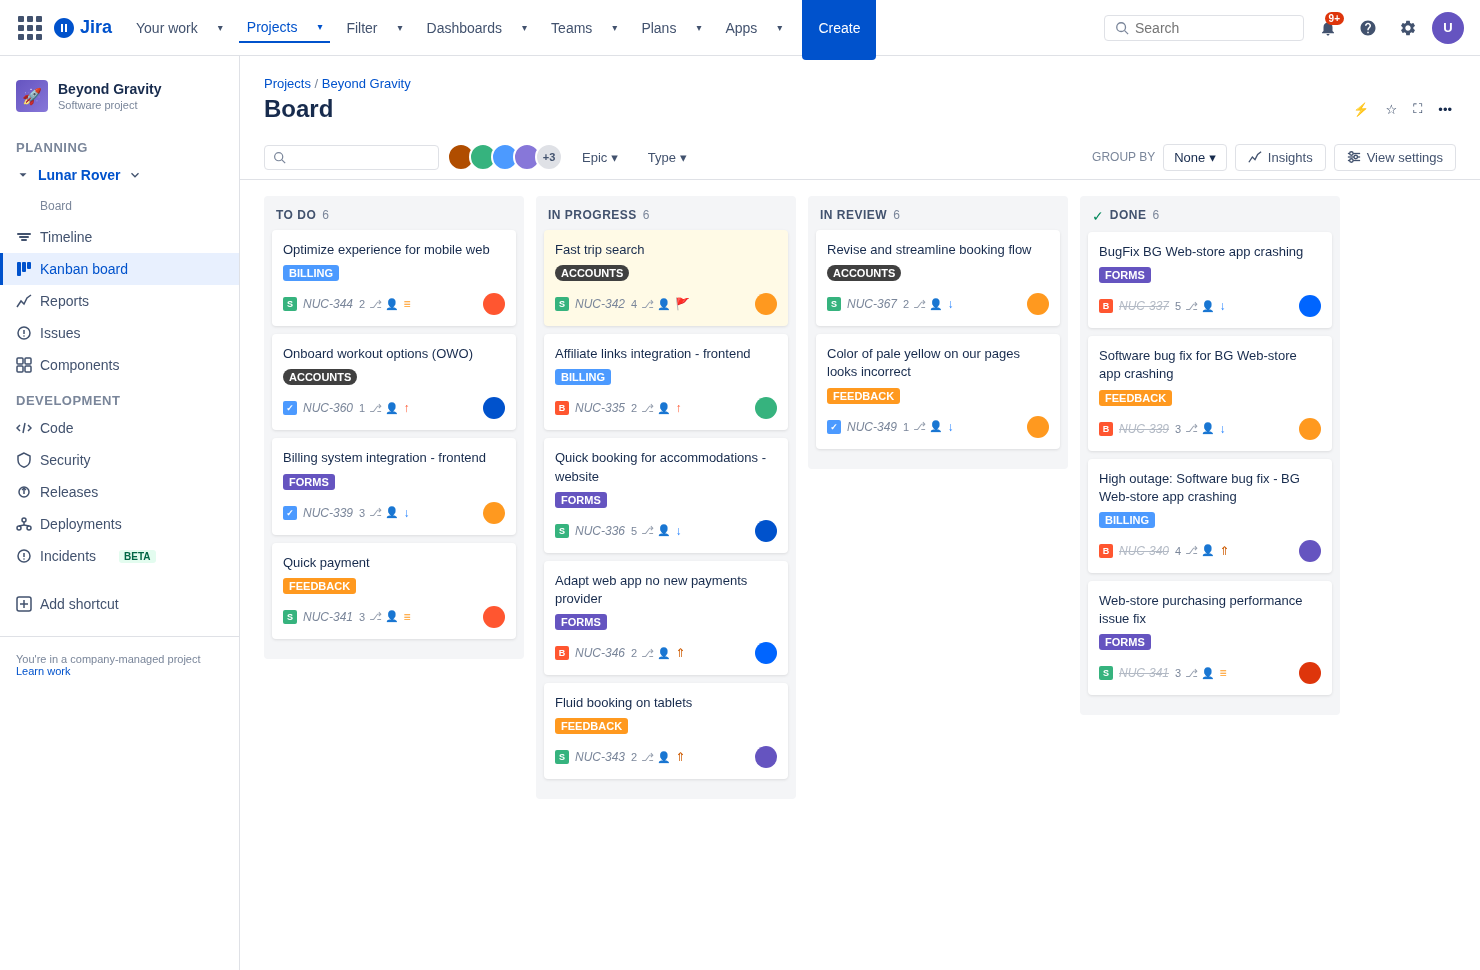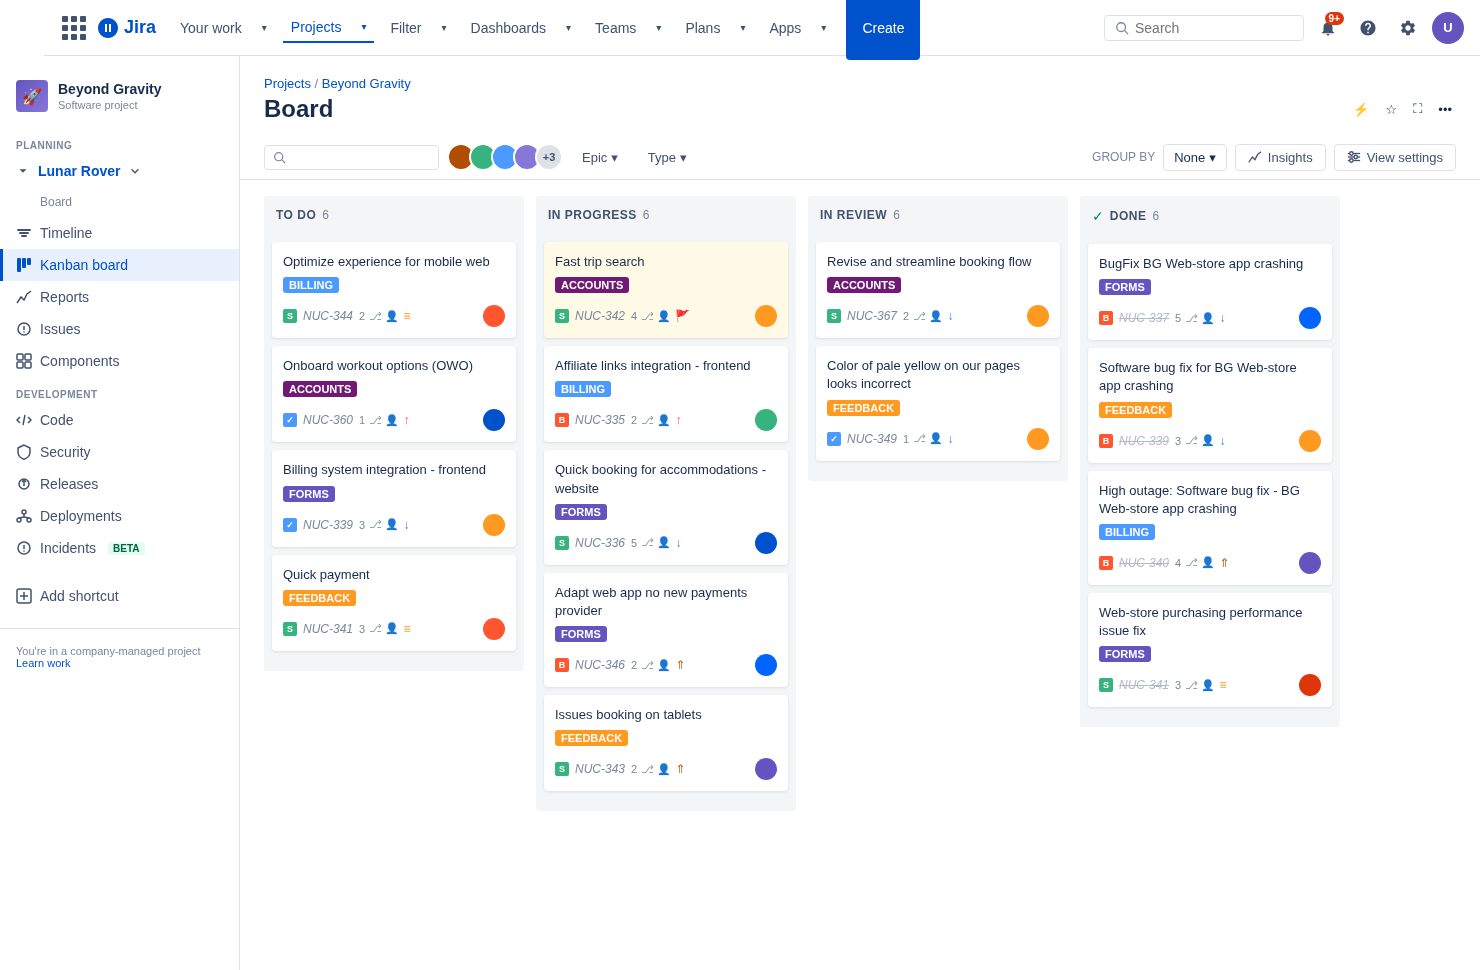--- a/index.html
+++ b/index.html
@@ -1,19 +1,19 @@
 <!DOCTYPE html>
 <html><head>
   <meta charset="utf-8">
   <style>
     * { box-sizing: border-box; margin: 0; padding: 0; }
     body { font-family: -apple-system, BlinkMacSystemFont, 'Segoe UI', sans-serif; font-size: 13px; background: #fff; color: #172b4d; overflow: hidden; }
 
     
-    .topnav { display: flex; align-items: center; height: 56px; background: #fff; border-bottom: 1px solid #dfe1e6; padding: 0 16px; gap: 8px; position: fixed; top: 0; left: 0; right: 0; z-index: 100; margin-left: 44px; }
+    .topnav { display: flex; align-items: center; height: 56px; background: #fff; border-bottom: 1px solid #dfe1e6; padding: 0 16px; gap: 8px; position: fixed; top: 0; left: 0; right: 0; z-index: 100; }
     .topnav-apps { display: flex; align-items: center; justify-content: center; width: 28px; height: 28px; cursor: pointer; }
     .apps-grid { display: grid; grid-template-columns: repeat(3,6px); gap: 3px; }
     .apps-grid span { width: 6px; height: 6px; background: #42526e; border-radius: 1px; display: block; }
     .jira-logo { display: flex; align-items: center; gap: 4px; font-weight: 700; font-size: 18px; color: #0052cc; margin-right: 8px; cursor: pointer; }
     .jira-logo svg { width: 24px; height: 24px; }
     .nav-item { display: flex; align-items: center; gap: 20px; padding: 6px 8px; border-radius: 4px; cursor: pointer; font-size: 14px; color: #42526e; white-space: nowrap; }
     .nav-item.active { color: #0052cc; border-bottom: 2px solid #0052cc; border-radius: 0; }
     .nav-chevron { font-size: 10px; }
     .nav-create { background: #0052cc; color: #fff; border: none; border-radius: 4px; padding: 24px 16px; font-size: 14px; font-weight: 500; cursor: pointer; margin-left: 4px; }
     .nav-spacer { flex: 1; }
@@ -26,29 +26,29 @@
     
     .app-body { display: flex; margin-top: 56px; height: calc(100vh - 56px); }
 
     
     .sidebar { width: 240px; min-width: 240px; background: #fff; border-right: 1px solid #dfe1e6; overflow-y: auto; padding: 16px 0; }
     .sidebar-project { display: flex; align-items: center; gap: 10px; padding: 8px 16px 16px; }
     .sidebar-project-icon { width: 32px; height: 32px; border-radius: 4px; background: linear-gradient(135deg, #6554c0, #8777d9); display: flex; align-items: center; justify-content: center; font-size: 16px; }
     .sidebar-project-info { line-height: 1.3; }
     .sidebar-project-name { font-weight: 600; font-size: 14px; color: #172b4d; }
     .sidebar-project-type { font-size: 11px; color: #7a869a; }
-    .sidebar-section-label { font-size: 10px; font-weight: 600; color: #7a869a; text-transform: uppercase; padding: 12px 16px 4px; letter-spacing: 0.5px; }
+    .sidebar-section-label { font-size: 13px; font-weight: 600; color: #7a869a; text-transform: uppercase; padding: 12px 16px 4px; letter-spacing: 0.5px; }
     .sidebar-item { display: flex; align-items: center; gap: 8px; padding: 8px 16px; cursor: pointer; color: #42526e; font-size: 14px; border-radius: 0; }
     .sidebar-item.active { background: #e8f0fe; color: #0052cc; font-weight: 500; border-left: 3px solid #0052cc; padding-left: 13px; }
     .sidebar-item svg { width: 16px; height: 16px; flex-shrink: 0; }
     .sidebar-submenu { padding-left: 40px; }
     .sidebar-submenu .sidebar-item { font-size: 13px; }
     .sidebar-dropdown { display: flex; align-items: center; gap: 8px; padding: 8px 16px; cursor: pointer; color: #42526e; font-size: 14px; font-weight: 600; }
     .sidebar-dropdown svg { width: 14px; height: 14px; }
-    .beta-badge { background: #e3fcef; color: #006644; font-size: 10px; font-weight: 700; border-radius: 3px; padding: 1px 5px; margin-left: 4px; }
+    .beta-badge { background: #e3fcef; color: #006644; font-size: 10px; font-weight: 700; border-radius: 3px; padding: 1px 5px; margin-left: 15px; }
     .sidebar-bottom { padding: 16px; border-top: 1px solid #dfe1e6; margin-top: 16px; }
     .sidebar-bottom-text { font-size: 11px; color: #7a869a; }
     .sidebar-bottom-link { font-size: 11px; color: #0052cc; cursor: pointer; }
 
     
     .main-content { flex: 1; overflow: auto; padding: 0; }
     .main-header { padding: 20px 24px 12px; }
     .breadcrumb { font-size: 13px; color: #7a869a; margin-bottom: 4px; }
     .breadcrumb a { color: #0052cc; cursor: pointer; text-decoration: none; }
     .page-title { font-size: 24px; font-weight: 600; color: #172b4d; }
@@ -64,30 +64,30 @@
     .filter-btn { display: flex; align-items: center; gap: 4px; padding: 5px 10px; border: 1px solid transparent; border-radius: 4px; cursor: pointer; font-size: 13px; color: #42526e; }
     .toolbar-spacer { flex: 1; }
     .group-by-label { font-size: 12px; color: #7a869a; font-weight: 500; }
     .group-by-select { display: flex; align-items: center; gap: 4px; padding: 5px 10px; border: 1px solid #dfe1e6; border-radius: 4px; cursor: pointer; font-size: 13px; color: #172b4d; background: #fff; }
     .insights-btn { display: flex; align-items: center; gap: 6px; padding: 5px 12px; border: 1px solid #dfe1e6; border-radius: 4px; cursor: pointer; font-size: 13px; color: #42526e; background: #fff; }
     .view-settings-btn { display: flex; align-items: center; gap: 6px; padding: 5px 12px; border: 1px solid #dfe1e6; border-radius: 4px; cursor: pointer; font-size: 13px; color: #42526e; background: #fff; }
 
     
     .board { display: flex; gap: 12px; padding: 16px 24px; overflow-x: auto; align-items: flex-start; min-height: calc(100vh - 200px); }
     .board-col { width: 260px; min-width: 260px; background: #f4f5f7; border-radius: 4px; padding: 12px 8px; }
-    .col-header { display: flex; align-items: center; gap: 6px; margin-bottom: 20px; padding: 0 4px; }
+    .col-header { display: flex; gap: 6px; margin-bottom: 8px; padding: 0 4px; }
     .col-title { font-size: 12px; font-weight: 700; text-transform: uppercase; color: #42526e; letter-spacing: 0.5px; }
     .col-count { font-size: 12px; color: #7a869a; font-weight: 500; }
     .col-done-check { color: #00875a; font-size: 14px; }
     .card { background: #fff; border-radius: 4px; padding: 10px; margin-bottom: 8px; box-shadow: 0 1px 3px rgba(0,0,0,0.1); cursor: pointer; border: 1px solid transparent; }
     .card.highlighted { background: #fffae6; }
     .card-title { font-size: 13px; color: #172b4d; line-height: 1.4; margin-bottom: 6px; font-weight: 400; }
     .card-tag { display: inline-block; padding: 2px 6px; border-radius: 3px; font-size: 11px; font-weight: 600; margin-bottom: 6px; }
     .tag-billing { background: #4c9aff; color: #fff; }
-    .tag-accounts { background: #701a75; color: #fff; }
+    .tag-accounts { background: #404040; color: #fff; border-radius: 8px; }
     .tag-forms { background: #6554c0; color: #fff; }
     .tag-feedback { background: #ff991f; color: #fff; }
     .card-footer { display: flex; align-items: center; gap: 6px; margin-top: 6px; }
     .card-id { display: flex; align-items: center; gap: 3px; font-size: 12px; color: #7a869a; font-style: italic; }
     .card-id.strikethrough { text-decoration: line-through; color: #b3bac5; }
     .card-meta { display: flex; align-items: center; gap: 4px; flex: 1; }
     .meta-num { font-size: 11px; color: #7a869a; }
     .meta-icon { font-size: 11px; color: #97a0af; }
     .card-avatar { width: 22px; height: 22px; border-radius: 50%; display: flex; align-items: center; justify-content: center; font-size: 10px; font-weight: 600; color: #fff; margin-left: auto; }
     .issue-icon { width: 14px; height: 14px; border-radius: 2px; display: inline-flex; align-items: center; justify-content: center; font-size: 9px; color: #fff; font-weight: 700; flex-shrink: 0; }
@@ -499,21 +499,21 @@
         <div class="card-meta">
           <span class="meta-num">2</span>
           <span class="meta-icon">⎇</span>
           <span class="meta-icon">👤</span>
           <span style="color:#cd5a00;font-size:12px;" title="Highest">⇑</span>
         </div>
         <div class="card-avatar" style="background:#0065ff;"></div>
       </div>
     </div>
           <div class="card">
-      <div class="card-title">Issues booking on tablets</div>
+      <div class="card-title">Fluid booking on tablets</div>
       <span class="card-tag tag-feedback">FEEDBACK</span>
       <div class="card-footer">
         <div class="issue-icon" style="background:#36b37e;">S</div>
         <span class="card-id ">NUC-343</span>
         <div class="card-meta">
           <span class="meta-num">2</span>
           <span class="meta-icon">⎇</span>
           <span class="meta-icon">👤</span>
           <span style="color:#cd5a00;font-size:12px;" title="Highest">⇑</span>
         </div>

